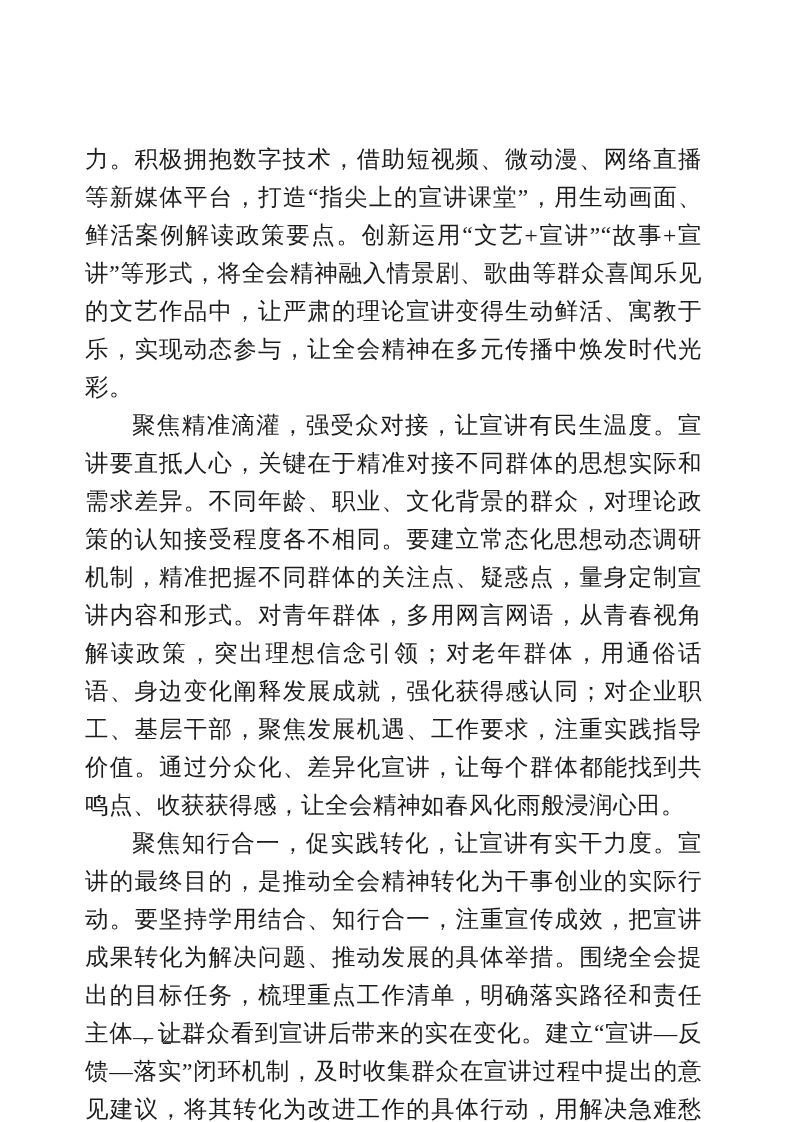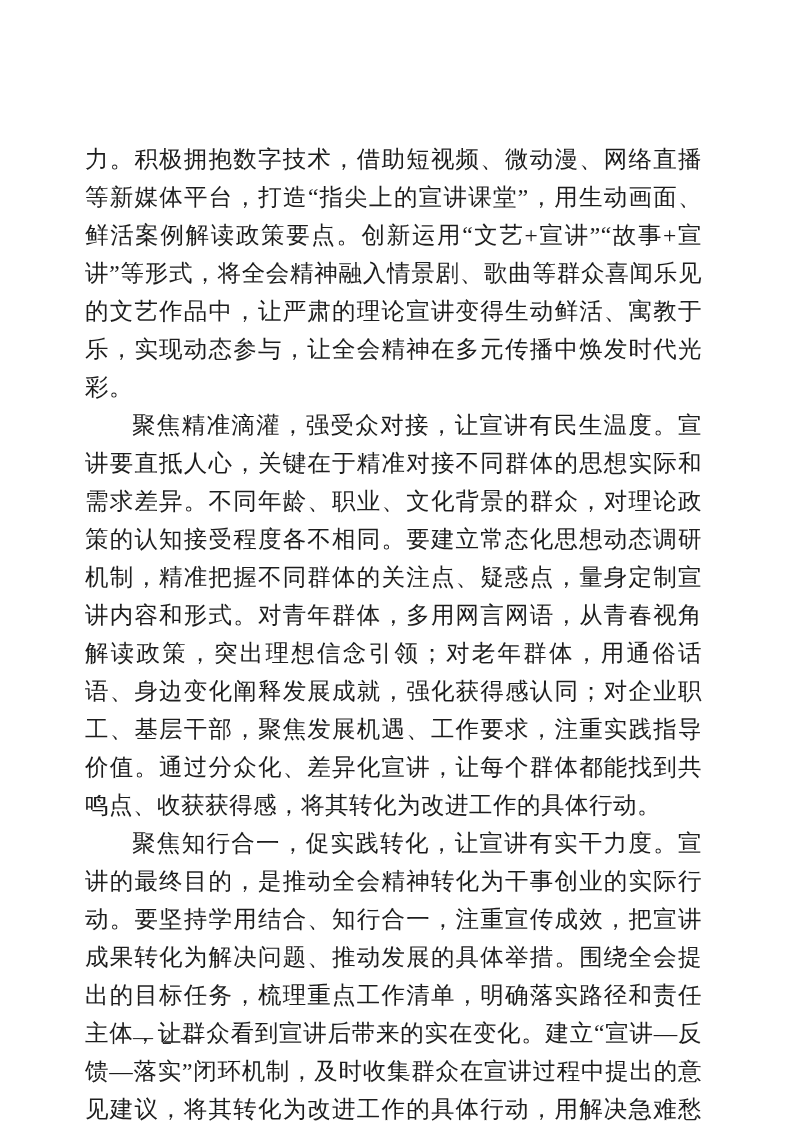--- a/index.html
+++ b/index.html
@@ -48,19 +48,19 @@
     font-family: "Liberation Serif", serif;
   }
 </style>
 </head>
 <body>
 
 <div class="page">
 
   <div class="content">
     <p>力。积极拥抱数字技术，借助短视频、微动漫、网络直播等新媒体平台，打造“指尖上的宣讲课堂”，用生动画面、鲜活案例解读政策要点。创新运用“文艺+宣讲”“故事+宣讲”等形式，将全会精神融入情景剧、歌曲等群众喜闻乐见的文艺作品中，让严肃的理论宣讲变得生动鲜活、寓教于乐，实现动态参与，让全会精神在多元传播中焕发时代光彩。</p>
-    <p class="indent">聚焦精准滴灌，强受众对接，让宣讲有民生温度。宣讲要直抵人心，关键在于精准对接不同群体的思想实际和需求差异。不同年龄、职业、文化背景的群众，对理论政策的认知接受程度各不相同。要建立常态化思想动态调研机制，精准把握不同群体的关注点、疑惑点，量身定制宣讲内容和形式。对青年群体，多用网言网语，从青春视角解读政策，突出理想信念引领；对老年群体，用通俗话语、身边变化阐释发展成就，强化获得感认同；对企业职工、基层干部，聚焦发展机遇、工作要求，注重实践指导价值。通过分众化、差异化宣讲，让每个群体都能找到共鸣点、收获获得感，将其转化为改进工作的具体行动。</p>
+    <p class="indent">聚焦精准滴灌，强受众对接，让宣讲有民生温度。宣讲要直抵人心，关键在于精准对接不同群体的思想实际和需求差异。不同年龄、职业、文化背景的群众，对理论政策的认知接受程度各不相同。要建立常态化思想动态调研机制，精准把握不同群体的关注点、疑惑点，量身定制宣讲内容和形式。对青年群体，多用网言网语，从青春视角解读政策，突出理想信念引领；对老年群体，用通俗话语、身边变化阐释发展成就，强化获得感认同；对企业职工、基层干部，聚焦发展机遇、工作要求，注重实践指导价值。通过分众化、差异化宣讲，让每个群体都能找到共鸣点、收获获得感，让全会精神如春风化雨般浸润心田。</p>
     <p class="indent">聚焦知行合一，促实践转化，让宣讲有实干力度。宣讲的最终目的，是推动全会精神转化为干事创业的实际行动。要坚持学用结合、知行合一，注重宣传成效，把宣讲成果转化为解决问题、推动发展的具体举措。围绕全会提出的目标任务，梳理重点工作清单，明确落实路径和责任主体，让群众看到宣讲后带来的实在变化。建立“宣讲—反馈—落实”闭环机制，及时收集群众在宣讲过程中提出的意见建议，将其转化为改进工作的具体行动，用解决急难愁盼问题的成效检验宣讲效果，通过以学促干、以干践学，让全会精神从“纸上”落到“地上”、从理论认知变为行动自觉，凝聚起奋进</p>
   </div>
 
   <div class="page-footer">— 2 —</div>
 
 </div>
 
 </body></html>

